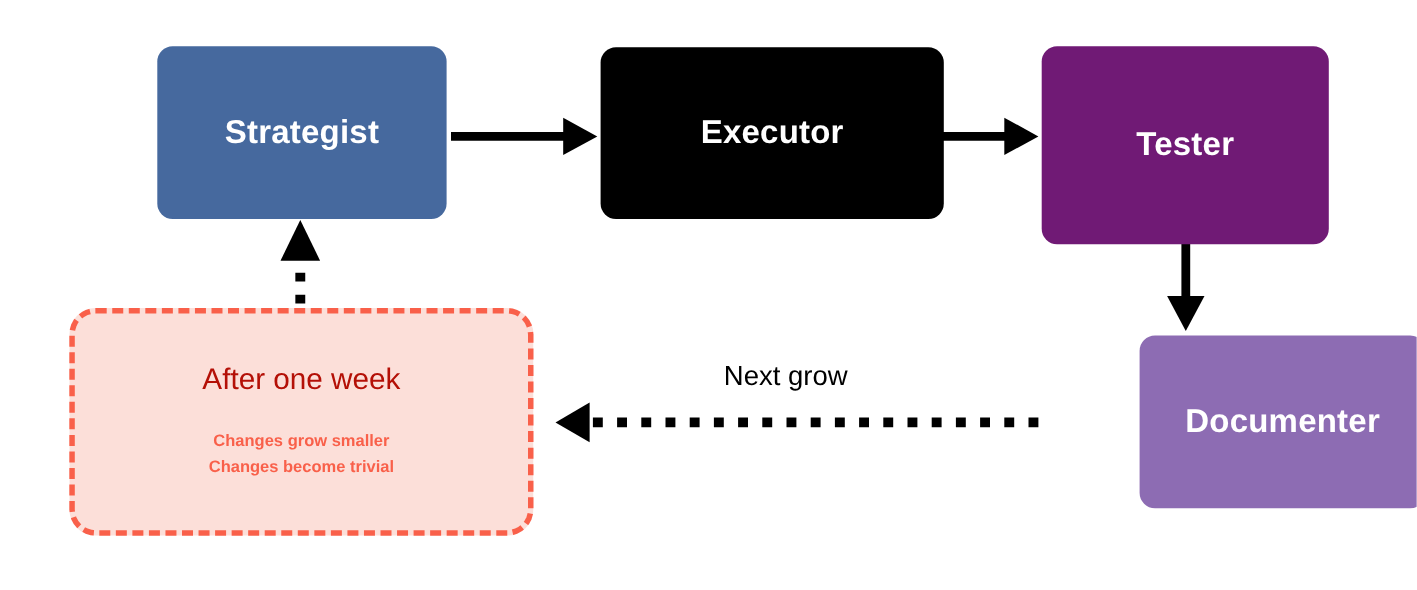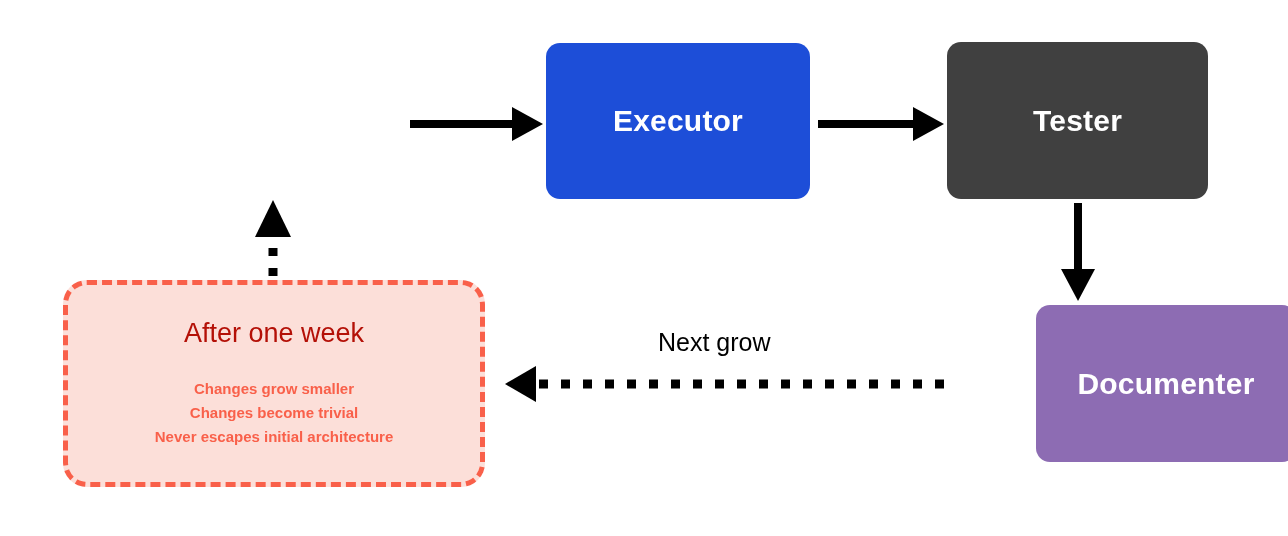--- a/index.html
+++ b/index.html
@@ -27,26 +27,26 @@
     font-weight: bold;
     font-size: 30px;
     letter-spacing: 0.2px;
     box-sizing: border-box;
   }
   #node-strategist {
     left: 143px; top: 42px; width: 263px; height: 157px;
     background: #46699e;
   }
   #node-executor {
-    left: 546px; top: 43px; width: 264px; height: 156px;
-    background: #1d4ed8;
+    left: 546px; top: 43px; width: 312px; height: 156px;
+    background: #000000;
   }
   #node-tester {
-    left: 947px; top: 42px; width: 261px; height: 157px;
-    background: #404040;
+    left: 947px; top: 42px; width: 261px; height: 180px;
+    background: #701a75;
   }
   #node-documenter {
     left: 992px; top: 305px; width: 260px; height: 157px;
     background: #8d6cb3;
     margin-left: 44px;
   }
   #callout {
     position: absolute;
     left: 63px; top: 280px;
     width: 422px; height: 207px;
@@ -113,35 +113,37 @@
       <line x1="944" y1="384" x2="530" y2="384" stroke="#000000" stroke-width="9" stroke-dasharray="9 13" stroke-linecap="butt"></line>
       <polygon points="505,384 536,366 536,402" fill="#000000"></polygon>
     </g>
 
     <g>
       <line x1="273" y1="276" x2="273" y2="228" stroke="#000000" stroke-width="9" stroke-dasharray="8 12" stroke-linecap="butt"></line>
       <polygon points="273,200 255,237 291,237" fill="#000000"></polygon>
     </g>
   </svg>
 
+  <div class="node" id="node-strategist">
+    <span>Strategist</span>
+  </div>
 
   <div class="node" id="node-executor">
     <span>Executor</span>
   </div>
 
   <div class="node" id="node-tester">
     <span>Tester</span>
   </div>
 
   <div class="node" id="node-documenter">
     <span>Documenter</span>
   </div>
 
   <div id="callout">
     <div id="callout-title">After one week</div>
     <div class="callout-line">Changes grow smaller</div>
     <div class="callout-line">Changes become trivial</div>
-    <div class="callout-line">Never escapes initial architecture</div>
   </div>
 
   <div id="next-cycle-label">Next grow</div>
 
 </div>
 
 </body></html>

